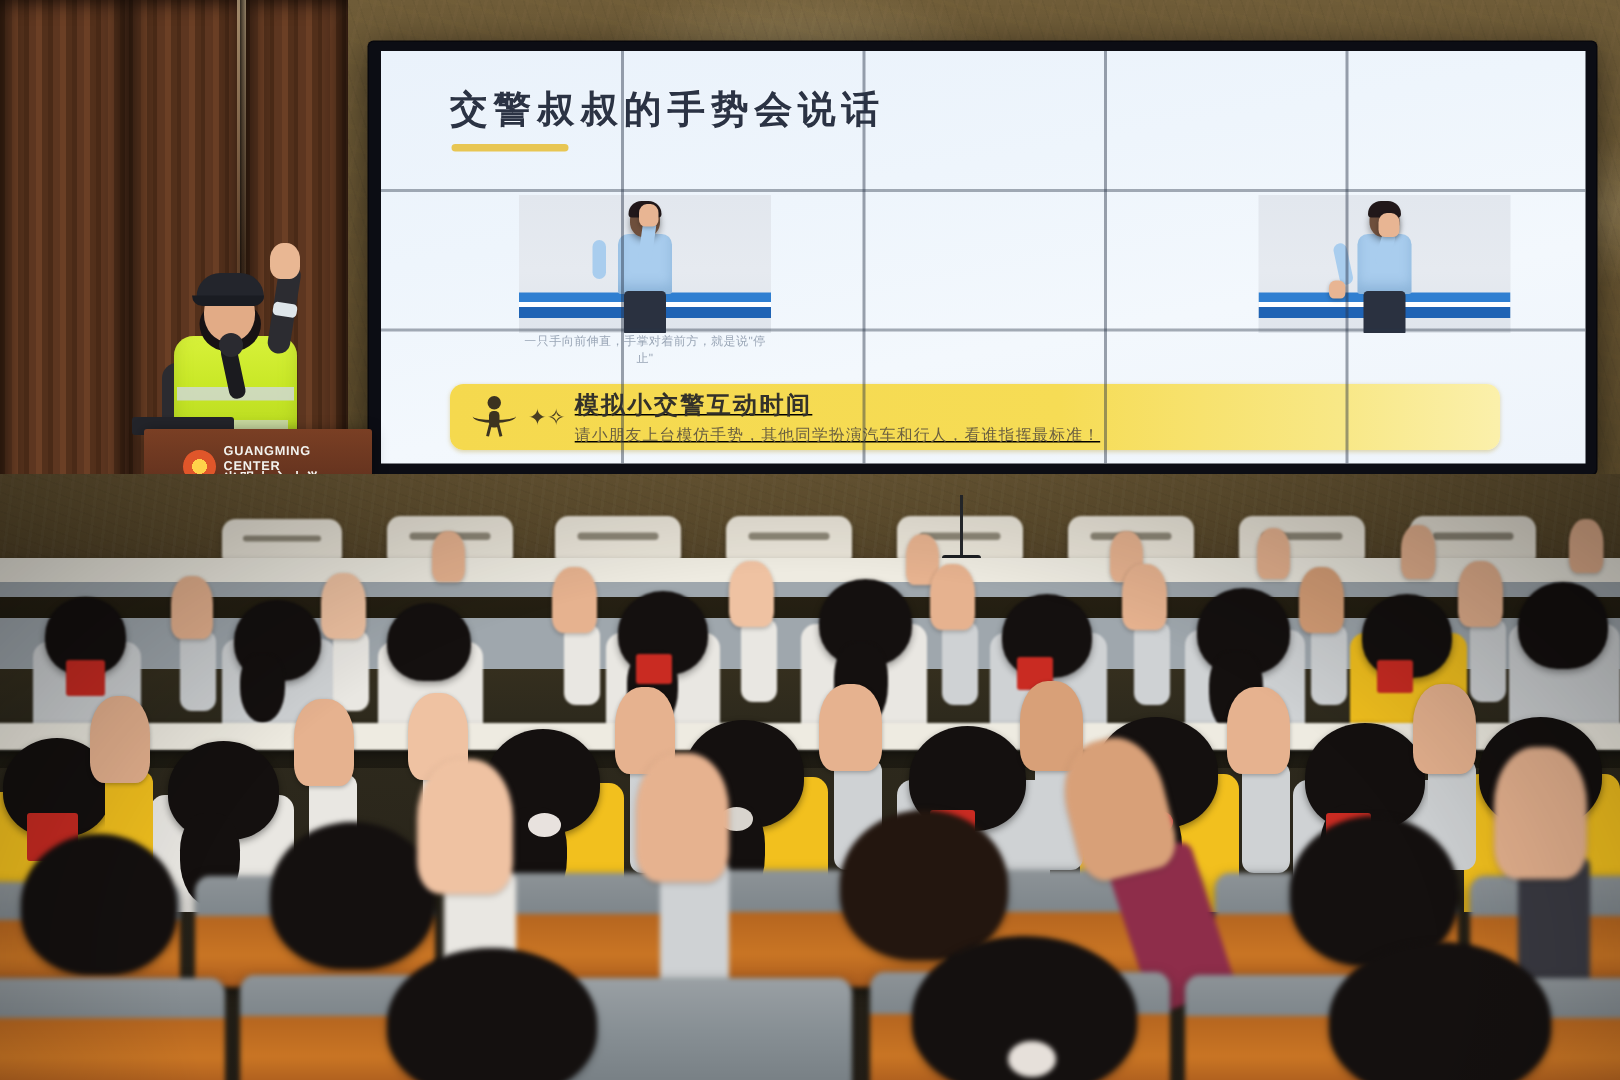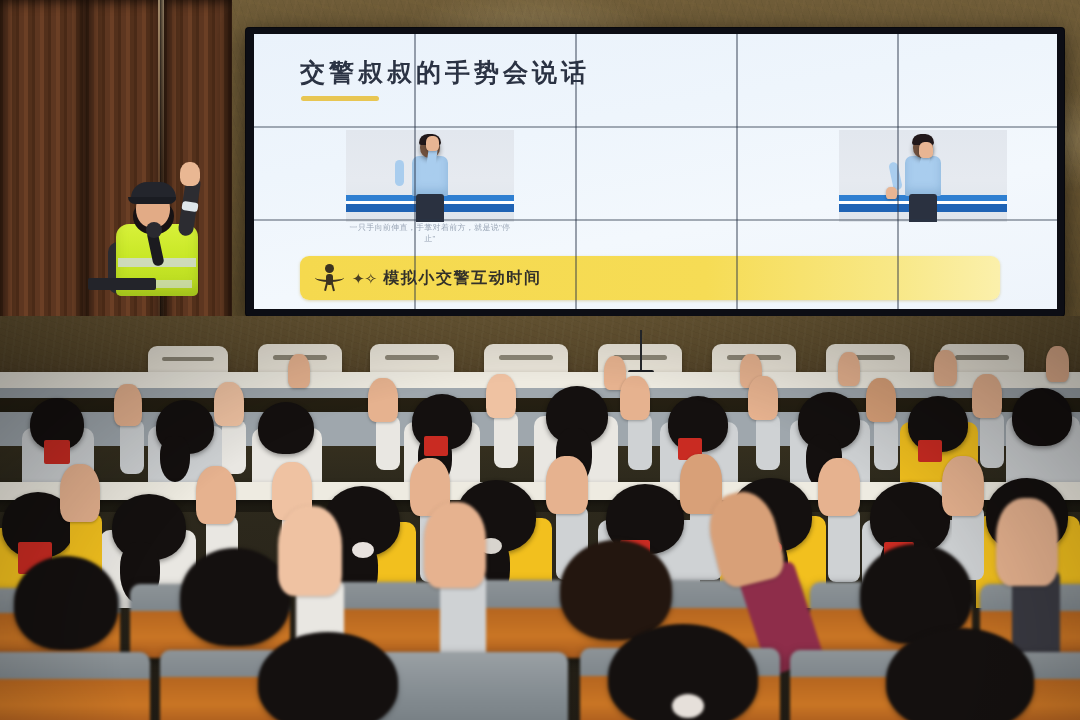--- a/index.html
+++ b/index.html
@@ -137,21 +137,21 @@
     box-shadow:0 1px 3px rgba(180,150,30,.35);
   }
   .cta-icon{width:30px;height:30px;position:relative;flex:0 0 30px;margin-right:6px;}
   .cta-icon .ih{position:absolute;left:11px;top:1px;width:9px;height:9px;border-radius:50%;background:#3c3320;}
   .cta-icon .ib{position:absolute;left:12px;top:11px;width:7px;height:11px;border-radius:3px;background:#3c3320;}
   .cta-icon .iw{position:absolute;left:1px;top:10px;width:29px;height:9px;border-bottom:2.4px solid #3c3320;border-radius:0 0 50% 50%;}
   .cta-icon .il{position:absolute;top:20px;width:2.4px;height:8px;background:#3c3320;}
   .cta-icon .il1{left:11px;transform:rotate(14deg);}
   .cta-icon .il2{left:18px;transform:rotate(-14deg);}
   .spark{font-size:15px;color:#4a3f22;margin:0 6px 0 2px;line-height:1;}
-  .cta-texts{display:flex;flex-direction:column;justify-content:center;}
+  .cta-texts{display:flex;flex-direction:column;justify-content:center;text-decoration:underline;}
   .cta-title{font-size:16px;letter-spacing:1.6px;color:#33312a;font-family:"DejaVu Serif","Liberation Serif",serif;font-weight:600;}
   .cta-sub{font-size:10.5px;letter-spacing:.8px;color:#6b6040;margin-top:2px;filter:blur(.2px);}
 
   
   .presenter{position:absolute;left:104px;top:172px;width:140px;height:160px;}
   .p-arm{position:absolute;left:78px;top:4px;width:15px;height:60px;background:#2c2c31;border-radius:8px;transform:rotate(9deg);}
   .p-arm-band{position:absolute;left:78px;top:30px;width:16px;height:9px;background:#dfe6ea;border-radius:3px;transform:rotate(9deg);}
   .p-hand{position:absolute;left:76px;top:-10px;width:20px;height:24px;background:#e9b793;border-radius:45% 45% 35% 35%;}
   .p-head{position:absolute;left:32px;top:18px;width:34px;height:38px;border-radius:48%;background:#e2ab86;}
   .p-hair{position:absolute;left:29px;top:30px;width:41px;height:32px;border-radius:14px 14px 18px 18px;background:#171214;}
@@ -297,20 +297,21 @@
           <div class="cta-icon">
             <div class="ih"></div>
               <div class="iw"></div>
               <div class="ib"></div>
             <div class="il il1"></div>
               <div class="il il2"></div>
           </div>
           <div class="spark">✦✧</div>
           <div class="cta-texts">
             <div class="cta-title">模拟小交警互动时间</div>
+            <div class="cta-sub">请小朋友上台模仿手势，其他同学扮演汽车和行人，看谁指挥最标准！</div>
           </div>
         </div>
 
       </div>
 
       <div class="bezels">
         <div class="bz-v" style="left:160px"></div>
         <div class="bz-v" style="left:321px"></div>
         <div class="bz-v" style="left:482px"></div>
         <div class="bz-v" style="left:643px"></div>
@@ -329,20 +330,29 @@
     <div class="p-head"></div>
     <div class="p-cap"></div>
     <div class="p-mic"></div>
     <div class="p-mic-head"></div>
     <div class="p-arm"></div>
     <div class="p-arm-band"></div>
     <div class="p-hand"></div>
   </div>
 
   <div class="podium-top"></div>
+  <div class="podium">
+    <div class="sign">
+      <div class="sign-logo"></div>
+      <div class="sign-txt">
+        <div class="sign-en">GUANGMING CENTER</div>
+        <div class="sign-cn">光明中心小学</div>
+      </div>
+    </div>
+  </div>
 
   <div class="audience">
     <div class="back-wall"></div>
     <div class="back-wall-noise"></div>
 
     <div>
       <div class="chairback blur-mid" style="left:258px;top:28px;width:84px;height:30px;">
           <div class="slot"></div>
         </div>
       <div class="chairback blur-mid" style="left:370px;top:28px;width:84px;height:30px;">

